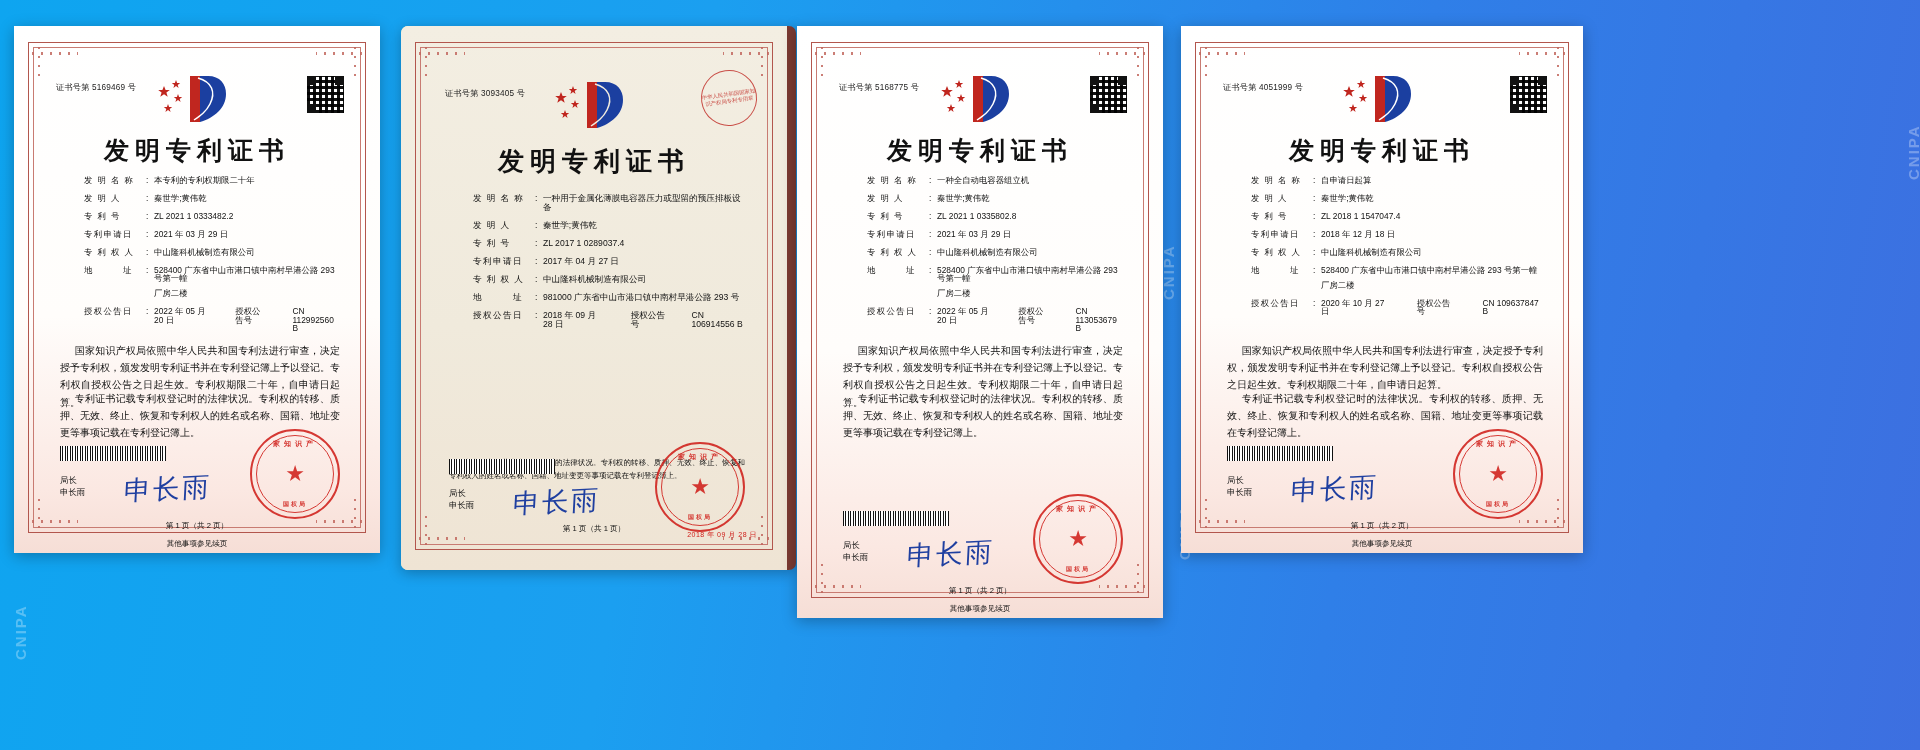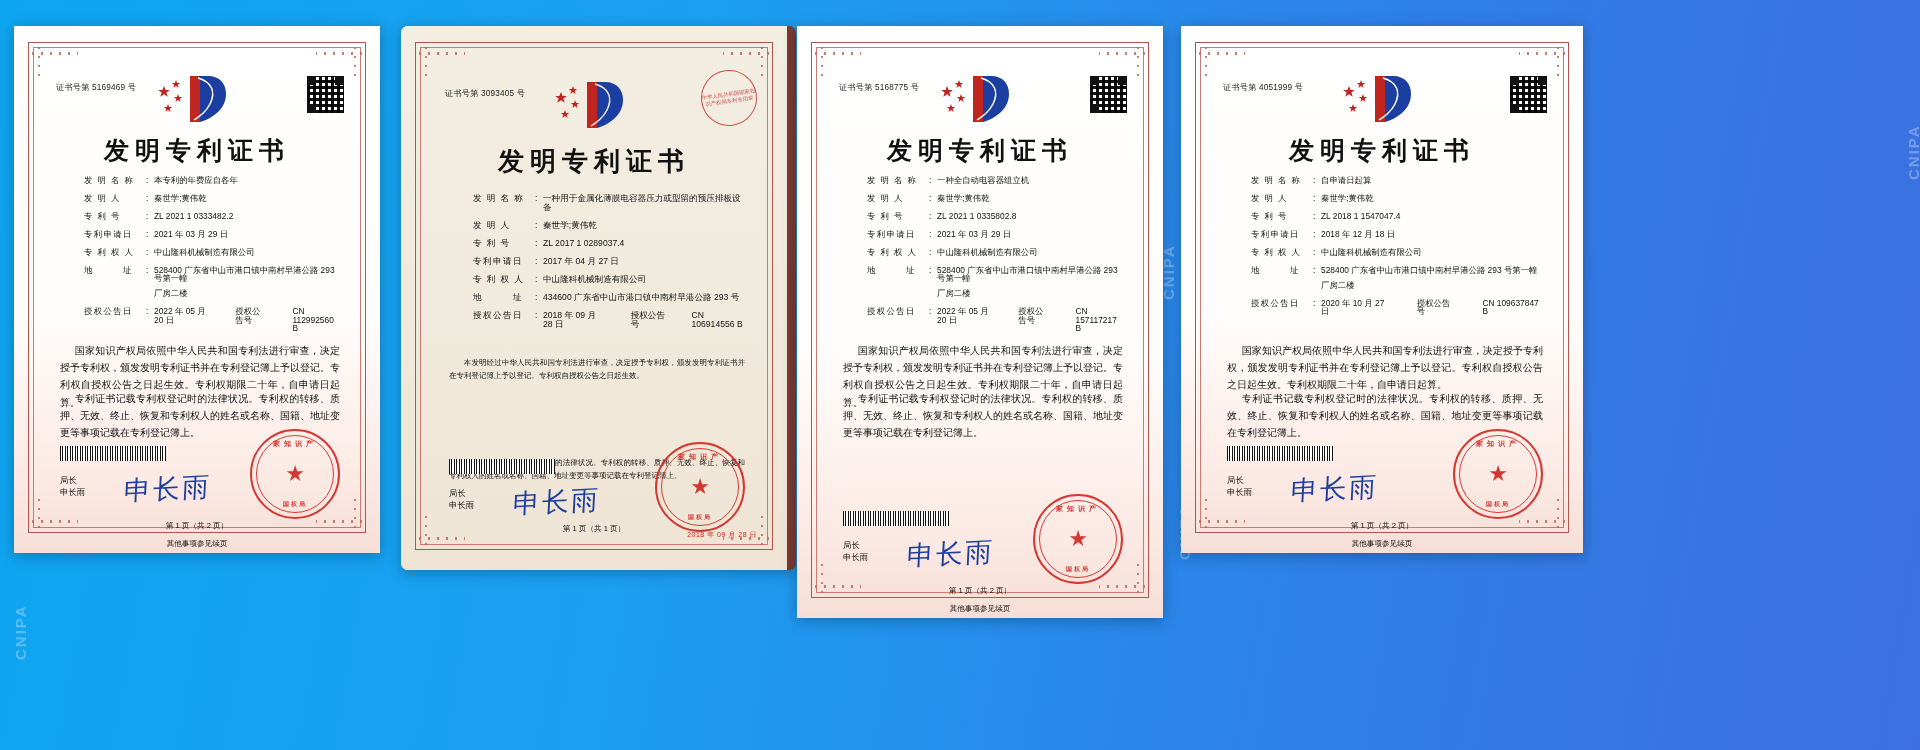--- a/index.html
+++ b/index.html
@@ -225,21 +225,21 @@
   </svg>
 
   <div class="qr"></div>
 
   <div class="title">发明专利证书</div>
 
   <div class="fields">
     <div class="frow">
       <span class="flabel">发 明 名 称</span>
       <span class="fcolon">:</span>
-      <span class="fval">本专利的年费应自各年</span>
+      <span class="fval">本专利的专利权期限二十年</span>
     </div>
     <div class="frow">
       <span class="flabel">发 明 人</span>
       <span class="fcolon">:</span>
       <span class="fval">秦世学;黄伟乾</span>
     </div>
     <div class="frow">
       <span class="flabel">专 利 号</span>
       <span class="fcolon">:</span>
       <span class="fval">ZL 2021 1 0333482.2</span>
@@ -344,34 +344,33 @@
       <span class="fval">2017 年 04 月 27 日</span>
     </div>
     <div class="frow">
       <span class="flabel">专 利 权 人</span>
       <span class="fcolon">:</span>
       <span class="fval">中山隆科机械制造有限公司</span>
     </div>
     <div class="frow">
       <span class="flabel">地　　　址</span>
       <span class="fcolon">:</span>
-      <span class="fval">434600  广东省中山市港口镇中南村早港公路 293 号</span>
+      <span class="fval">981000  广东省中山市港口镇中南村早港公路 293 号</span>
     </div>
     <div class="frow">
       <span class="flabel">授权公告日</span>
       <span class="fcolon">:</span>
       <span class="fval finline">
         <span>2018 年 09 月 28 日</span>
         <span>授权公告号</span>
         <span>CN 106914556 B</span>
       </span>
     </div>
   </div>
 
-  <div class="para" style="top:330px">本发明经过中华人民共和国专利法进行审查，决定授予专利权，颁发发明专利证书并在专利登记簿上予以登记。专利权自授权公告之日起生效。</div>
   <div class="para" style="top:430px">专利证书记载专利权登记时的法律状况。专利权的转移、质押、无效、终止、恢复和专利权人的姓名或名称、国籍、地址变更等事项记载在专利登记簿上。</div>
 
   <div class="barcode"></div>
 
   <div class="sig-label">
     <div>局长</div>
     <div>申长雨</div>
   </div>
   <div class="sig-script">申长雨</div>
 
@@ -446,21 +445,21 @@
         <span>528400  广东省中山市港口镇中南村早港公路 293 号第一幢</span>
         <div class="fval2">厂房二楼</div>
       </span>
     </div>
     <div class="frow">
       <span class="flabel">授权公告日</span>
       <span class="fcolon">:</span>
       <span class="fval finline">
         <span>2022 年 05 月 20 日</span>
         <span>授权公告号</span>
-        <span>CN 157117217 B</span>
+        <span>CN 113053679 B</span>
       </span>
     </div>
   </div>
 
   <div class="para" style="top:316px">国家知识产权局依照中华人民共和国专利法进行审查，决定授予专利权，颁发发明专利证书并在专利登记簿上予以登记。专利权自授权公告之日起生效。专利权期限二十年，自申请日起算。</div>
   <div class="para" style="top:364px">专利证书记载专利权登记时的法律状况。专利权的转移、质押、无效、终止、恢复和专利权人的姓名或名称、国籍、地址变更等事项记载在专利登记簿上。</div>
 
   <div class="barcode"></div>
 
   <div class="sig-label">

